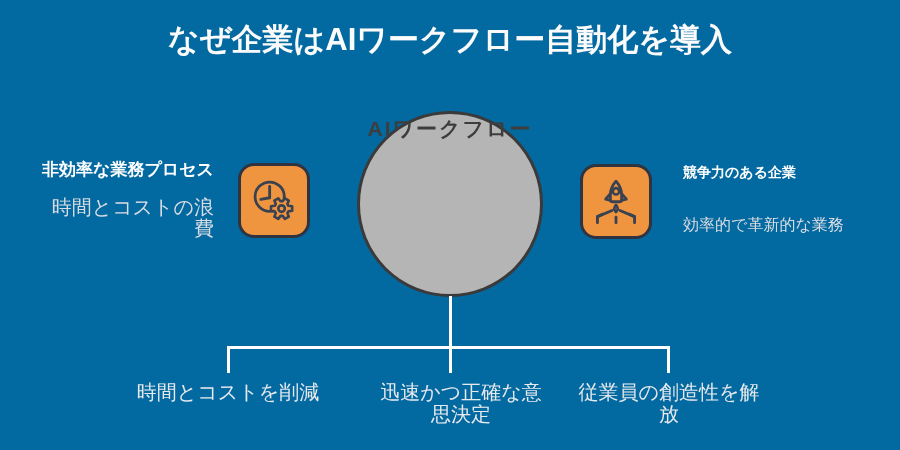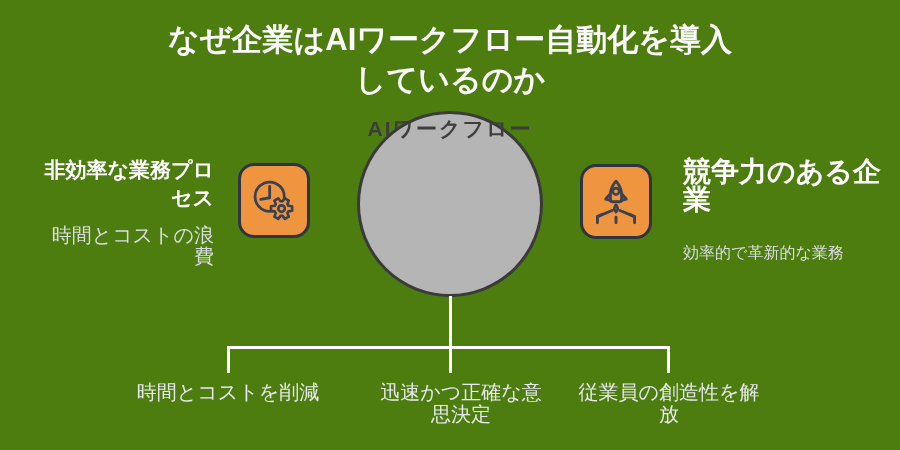--- a/index.html
+++ b/index.html
@@ -2,21 +2,21 @@
 <html><head>
 <meta charset="utf-8">
 <style>
   * { margin: 0; padding: 0; box-sizing: border-box; }
   html, body { width: 900px; height: 450px; overflow: hidden; }
   body { font-family: "Liberation Sans", "DejaVu Sans", sans-serif; }
 
   .canvas {
     position: relative;
     width: 900px; height: 450px;
-    background: #4d7c0f;
+    background: #0369a1;
   }
 
   .title {
     position: absolute;
     top: 20px; left: 110px; width: 680px;
     text-align: center;
     color: #fbfbfb;
     font-size: 31px;
     font-weight: 700;
     line-height: 40px;
@@ -56,36 +56,36 @@
   .tile svg { display: block; }
 
   
   .side-text-left {
     position: absolute;
     left: 32px; top: 156px; width: 182px;
     text-align: right;
     color: #ffffff;
   }
   .side-text-left .heading {
-    font-size: 21px; font-weight: 700; line-height: 28px;
+    font-size: 17px; font-weight: 700; line-height: 28px;
   }
   .side-text-left .subtext {
     margin-top: 13px;
     font-size: 20px; color: #d9dde3; line-height: 21px;
   }
 
   
   .side-text-right {
     position: absolute;
     left: 683px; top: 158px; width: 205px;
     text-align: left;
     color: #ffffff;
   }
   .side-text-right .heading {
-    font-size: 28px; font-weight: 700; line-height: 28px;
+    font-size: 14px; font-weight: 700; line-height: 28px;
   }
   .side-text-right .subtext {
     margin-top: 28px;
     font-size: 16px; color: #d9dde3; line-height: 21px;
   }
 
   
   .line { position: absolute; background: #ffffff; }
   .line-stem     { left: 449px; top: 296px; width: 2.5px; height: 77px; }
   .line-rail     { left: 227px; top: 346px; width: 443px; height: 2.5px; }
@@ -105,21 +105,20 @@
   .benefit-2 { left: 377px; width: 168px; }
   .benefit-3 { left: 578px; width: 182px; }
 </style>
 </head>
 <body>
 
 <div class="canvas">
 
   <div class="title">
     <div>なぜ企業はAIワークフロー自動化を導入</div>
-    <div>しているのか</div>
   </div>
 
   <div class="side-text-left">
     <div class="heading">非効率な業務プロセス</div>
     <div class="subtext">時間とコストの浪費</div>
   </div>
 
   <div class="tile tile-left">
     <span>
       <svg width="52" height="52" viewBox="0 0 48 48" fill="none">

